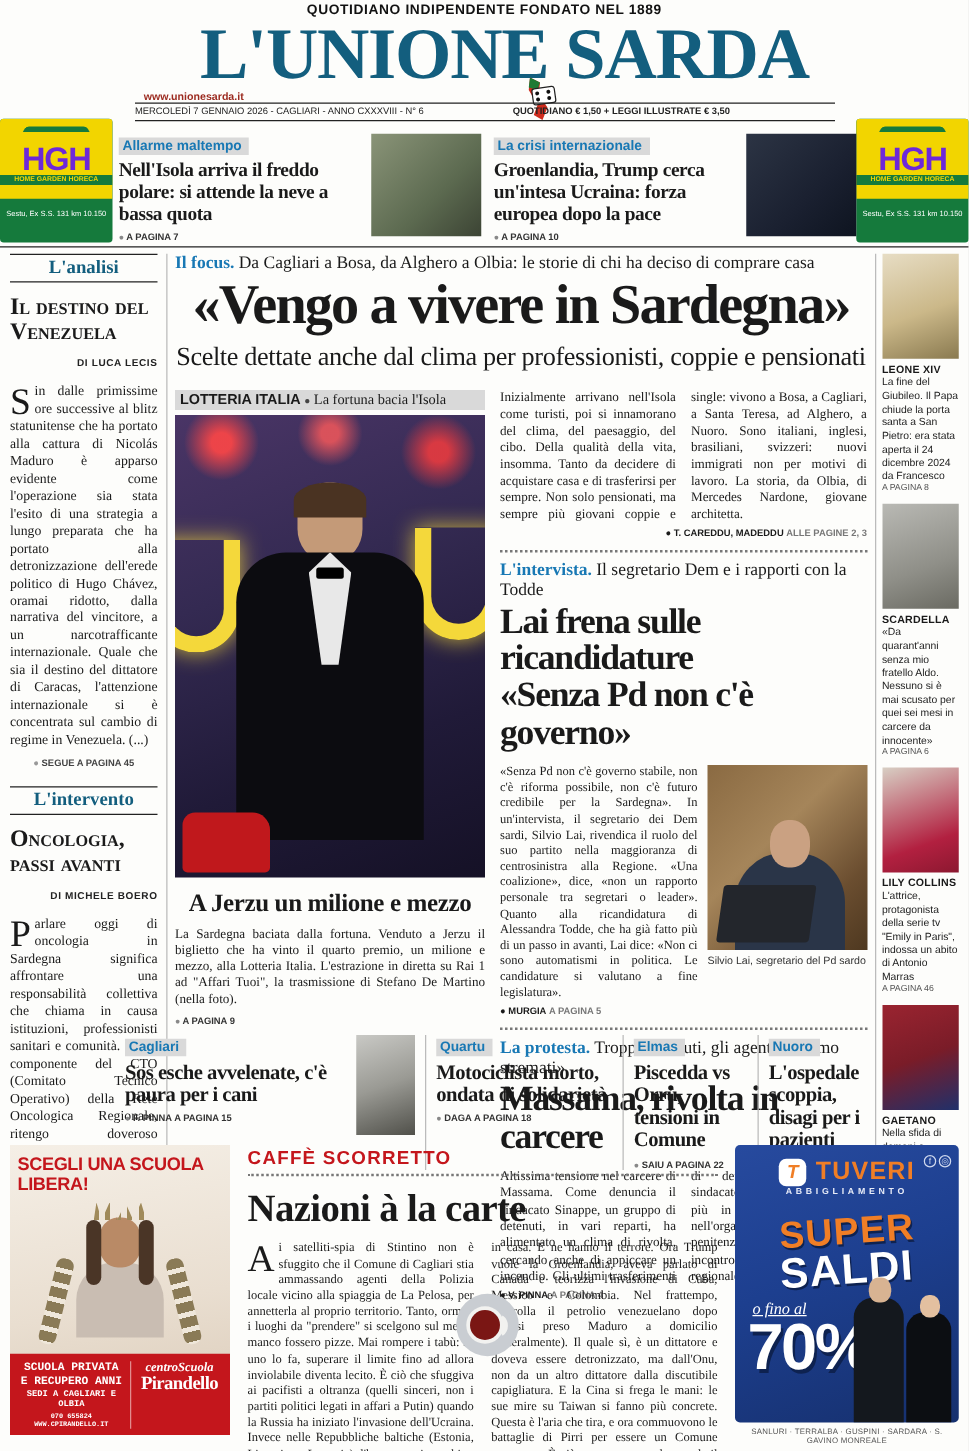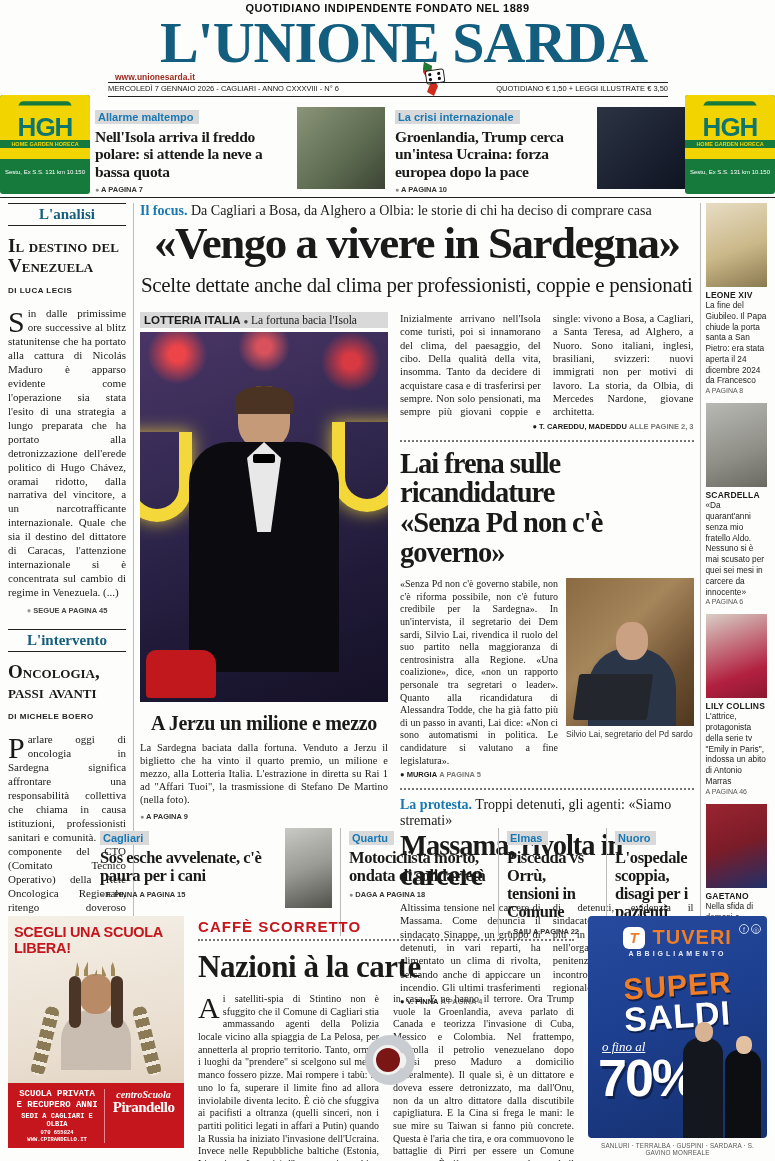--- a/index.html
+++ b/index.html
@@ -11,31 +11,31 @@
   }
   
   .tagline { position:absolute; top:2px; left:0; width:100%; text-align:center;
     font-family:"Liberation Sans", sans-serif; font-weight:bold; font-size:11px; letter-spacing:.5px; color:#111; }
   .masthead-title { position:absolute; top:14px; left:16px; width:100%; text-align:center;
     font-family:"Liberation Serif", serif; font-weight:bold; font-size:58px; line-height:1;
     color:#135e7e; letter-spacing:-1px; }
   .website { position:absolute; top:72px; left:115px; font-family:"Liberation Sans", sans-serif;
     font-weight:bold; font-size:8.5px; color:#9c2b20; }
   .mast-rule { position:absolute; left:108px; width:560px; border-top:1px solid #222; }
-  .dateline-row { position:absolute; top:84px; left:108px; width:560px;
+  .dateline-row { position:absolute; top:84px; left:108px; width:476px;
     font-family:"Liberation Sans", sans-serif; font-size:7.5px; color:#222; display:flex; justify-content:space-between; }
-  .dateline-row .price { font-weight:normal; }
+  .dateline-row .price { font-weight:bold; }
   .italy-graphic { position:absolute; top:60px; left:418px; }
   
   .hgh { position:absolute; top:95px; width:90px; height:99px; background:#157a3c; border-radius:3px; overflow:hidden; text-align:center; }
   .hgh.left { left:0; } .hgh.right { right:0; }
   .hgh .top { background:#f2d500; height:64px; padding-top:4px; }
   .hgh .roof { width:56px; height:18px; margin:0 auto; border-top:6px solid #157a3c;
     transform:perspective(30px) rotateX(30deg); border-radius:3px; }
-  .hgh .big { font-family:"Liberation Sans", sans-serif; font-weight:bold; font-size:26px; letter-spacing:-1px; color:#0f766e; line-height:.8; }
+  .hgh .big { font-family:"Liberation Sans", sans-serif; font-weight:bold; font-size:26px; letter-spacing:-1px; color:#6d28d9; line-height:.8; }
   .hgh .sub { background:#157a3c; color:#f2d500; font-family:"Liberation Sans", sans-serif;
     font-weight:bold; font-size:5.5px; padding:1px 0; margin-top:2px; }
   .hgh .loc { color:#fff; font-family:"Liberation Sans", sans-serif; font-size:6px; margin-top:10px; }
   
   .topstrip { position:absolute; top:107px; left:95px; width:590px; height:88px; display:flex; gap:10px; }
   .tsitem { display:flex; gap:6px; flex:1; }
   .tstext { flex:1; }
   .tslabel { display:inline-block; background:#d9d9d9; color:#1878b4;
     font-family:"Liberation Sans", sans-serif; font-weight:bold; font-size:11px; padding:1px 6px 1px 3px; }
   .tstitle { font-weight:bold; font-size:15.5px; line-height:1.12; letter-spacing:-.3px; margin-top:3px; }
@@ -47,21 +47,21 @@
   .rule-full { position:absolute; top:197px; left:0; width:775px; border-top:1.5px solid #222; }
   
   .content { position:absolute; top:203px; left:8px; width:759px; display:flex; }
   .leftcol { width:127px; padding-right:7px; border-right:1px solid #bbb; }
   .centercol { width:570px; padding:0 6px; }
   .sidebar { width:68px; padding-left:5px; border-left:1px solid #bbb; }
   
   .seclabel { text-align:center; font-family:Liberation Serif, serif; font-weight:bold; font-size:15px;
     color:#135e7e; border-top:1px solid #222; border-bottom:1px solid #222; padding:2px 0; margin-bottom:10px; }
   .sectitle { text-align:left; font-variant:small-caps; font-weight:bold; font-size:19px; line-height:1.05; margin-bottom:10px; }
-  .secby { text-align:left; font-family:"Liberation Sans", sans-serif; font-size:8px; font-weight:bold;
+  .secby { text-align:right; font-family:"Liberation Sans", sans-serif; font-size:8px; font-weight:bold;
     letter-spacing:.5px; color:#222; margin-bottom:12px; }
   .secbody { font-size:11px; line-height:1.27; text-align:justify; }
   .dropcap::first-letter { float:left; font-size:30px; line-height:.8; padding:3px 3px 0 0; font-weight:normal; }
   .follow { text-align:center; font-family:"Liberation Sans", sans-serif; font-size:7.5px; font-weight:bold; color:#444; margin:6px 0 14px; }
   .follow .bull { color:#999; }
   
   .kickline { font-size:14px; margin-bottom:2px; }
   .kickline .kick { color:#1878b4; font-weight:bold; }
   .mainheadline { font-weight:bold; font-size:45px; line-height:1.02; letter-spacing:-1.5px; text-align:center; margin:2px 0 6px; }
   .subtitle { font-size:21px; text-align:center; letter-spacing:-.3px; margin-bottom:14px; }
@@ -292,20 +292,23 @@
           <div class="twocol">Inizialmente arrivano nell'Isola come turisti, poi si innamorano del clima, del paesaggio, del cibo. Della qualità della vita, insomma. Tanto da decidere di acquistare casa e di trasferirsi per sempre. Non solo pensionati, ma sempre più giovani coppie e single: vivono a Bosa, a Cagliari, a Santa Teresa, ad Alghero, a Nuoro. Sono italiani, inglesi, brasiliani, svizzeri: nuovi immigrati non per motivi di lavoro. La storia, da Olbia, di Mercedes Nardone, giovane architetta.</div>
           <div class="artby">
             <span class="bull">●</span>
             <b>T. CAREDDU, MADEDDU</b>
             <span class="lt">ALLE PAGINE 2, 3</span>
           </div>
 
           <div class="dotted"></div>
 
           <section>
+            <div class="kickline">
+              <span class="kick">L'intervista.</span><span> Il segretario Dem e i rapporti con la Todde</span>
+            </div>
             <h2 class="subheadline">Lai frena sulle ricandidature
 «Senza Pd non c'è governo»</h2>
             <div class="interv-row">
               <div>
                 <div class="interv-body">«Senza Pd non c'è governo stabile, non c'è riforma possibile, non c'è futuro credibile per la Sardegna». In un'intervista, il segretario dei Dem sardi, Silvio Lai, rivendica il ruolo del suo partito nella maggioranza di centrosinistra alla Regione. «Una coalizione», dice, «non un rapporto personale tra segretari o leader». Quanto alla ricandidatura di Alessandra Todde, che ha già fatto più di un passo in avanti, Lai dice: «Non ci sono automatismi in politica. Le candidature si valutano a fine legislatura».</div>
                 <div class="artby" style="text-align:left">
                   <span class="bull">●</span>
                   <b>MURGIA</b>
                   <span class="lt">A PAGINA 5</span>
                 </div>

